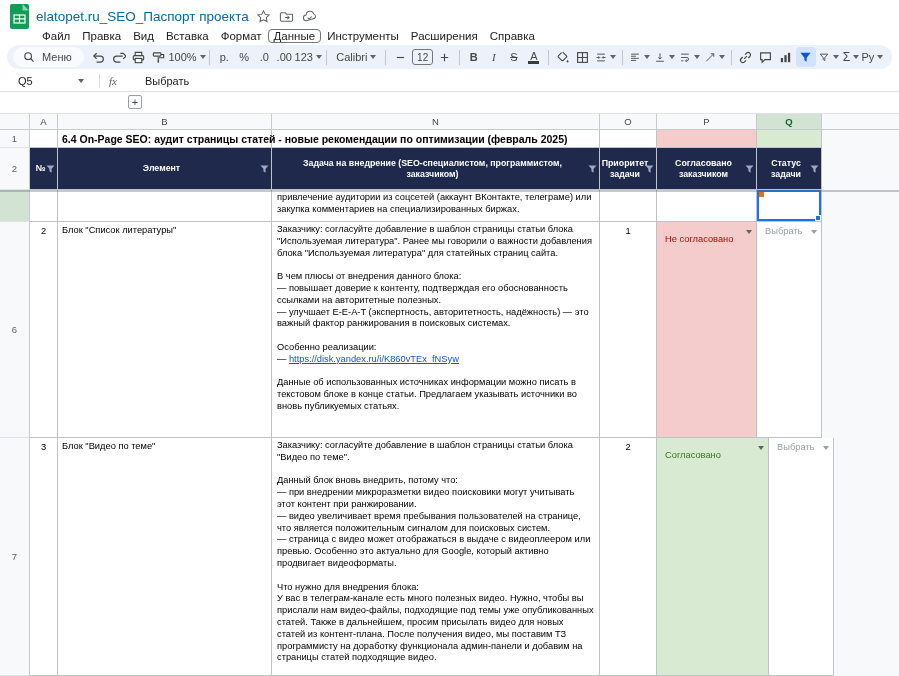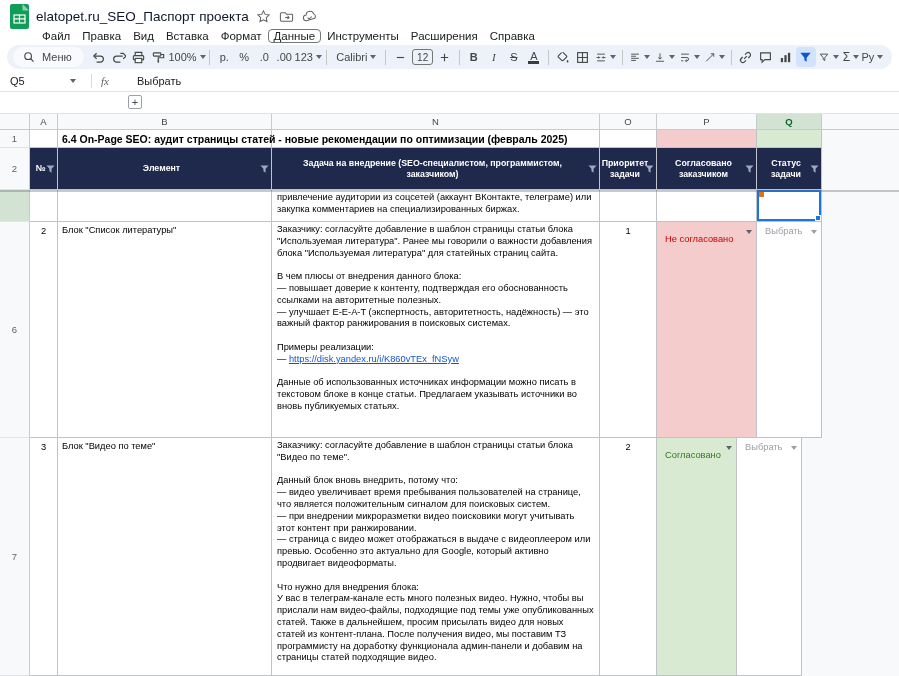--- a/index.html
+++ b/index.html
@@ -1,21 +1,21 @@
 <!DOCTYPE html>
 <html lang="ru"><head>
 <meta charset="utf-8">
 <style>
   *{box-sizing:border-box;margin:0;padding:0}
   html,body{width:899px;height:676px;overflow:hidden;background:#fff;color:#202124;
     font-family:"Liberation Sans",sans-serif;}
   svg{display:block}
   
   .titlebar{height:28px;display:flex;align-items:center;padding:4px 0 0 10px;gap:7px}
-  .doc-title{font-size:13.5px;color:#0f172a}
+  .doc-title{font-size:13.5px;color:#0369a1}
   .tb-ic{width:16px;height:16px;display:flex;align-items:center;justify-content:center;cursor:pointer}
   
   .menubar{height:16px;display:flex;align-items:center;padding-left:36px}
   .menu-item{font-size:11.5px;color:#202124;padding:1px 6px;border-radius:4px;cursor:pointer;white-space:nowrap}
   .menu-item.focused{border:1px solid #747775;padding:0 5px}
   
   .toolbarwrap{height:26px;padding:1px 7px}
   .toolbar{height:24px;background:#edf2fa;border-radius:12px;display:flex;align-items:center;
     padding:0 8px 0 6px;font-size:10.5px;color:#444746}
   .tsearch{display:flex;align-items:center;gap:5px;background:#f8fafe;border-radius:11px;height:20px;
@@ -33,21 +33,21 @@
   .caret{display:inline-block;width:0;height:0;border-left:3.5px solid transparent;
     border-right:3.5px solid transparent;border-top:4px solid #5f6368}
   .tbtn .caret{margin-left:3px}
   .fontsel{width:56px;justify-content:space-between;padding:0 5px}
   .sizebox{border:1px solid #747775;border-radius:3px;width:23px;height:16px;display:flex;
     align-items:center;justify-content:center;font-size:10px;margin:0 2px;cursor:text}
   .sigma{font-size:12px}
   .pushright{margin-left:auto}
   
   .formulabar{height:22px;display:flex;align-items:center;border-bottom:1px solid #e1e3e6;
-    padding-left:10px;font-size:11px}
+    padding-left:18px;font-size:11px}
   .namebox{width:72px;display:flex;align-items:center;justify-content:space-between;cursor:pointer;
     color:#202124;padding-right:6px}
   .fdiv{width:1px;height:14px;background:#dadce0;margin:0 9px}
   .fx{font-family:"Liberation Serif",serif;font-style:italic;color:#5f6368;margin-right:28px}
   .fval{color:#202124}
   
   .groupstrip{height:22px;background:#fff;border-bottom:1px solid #e1e3e6;position:relative}
   .groupbtn{position:absolute;left:128px;top:3px;width:14px;height:14px;border:1px solid #9aa0a6;
     border-radius:2px;background:#fff;color:#444746;font-size:11px;line-height:12px;text-align:center;cursor:pointer}
   
@@ -426,44 +426,44 @@
         <div class="gutter">6</div>
         <div class="cell numcell" style="width: 28px;">2</div>
         <div class="cell elcell" style="width: 214px;">Блок "Список литературы"</div>
         <div class="cell ncell" style="width: 328px;">
           <div class="para"><span class="b ">Заказчику:</span><span> согласуйте добавление в шаблон страницы статьи блока "Используемая литература". Ранее мы говорили о важности добавления блока "Используемая литература" для статейных страниц сайта.</span></div>
           <div class="para">&nbsp;</div>
           <div class="para"><span class="b ">В чем плюсы от внедрения данного блока:</span></div>
           <div class="para"><span>— повышает доверие к контенту, подтверждая его обоснованность ссылками на авторитетные полезных.</span></div>
           <div class="para"><span>— улучшает E-E-A-T (экспертность, авторитетность, надёжность) — это важный фактор ранжирования в поисковых системах.</span></div>
           <div class="para">&nbsp;</div>
-          <div class="para"><span class="b ">Примеры реализации:</span></div>
+          <div class="para"><span class="b ">Особенно реализации:</span></div>
           <div class="para"><span>— </span><a class="lnk">https://disk.yandex.ru/i/K860vTEx_fNSyw</a></div>
           <div class="para">&nbsp;</div>
           <div class="para"><span>Данные об использованных источниках информации можно писать в текстовом блоке в конце статьи. Предлагаем указывать источники во вновь публикуемых статьях.</span></div>
         </div>
         <div class="cell pricell" style="width: 57px;">1</div>
         <div class="cell appcell rejected" style="width: 100px;"><span class="applabel">Не согласовано</span><span class="caret"></span></div>
         <div class="cell statcell" style="width: 65px;"><span class="statlabel">Выбрать</span><span class="caret"></span></div>
         <div class="rowfill"></div>
       </div>
       <div class="sheetrow" style="height: 238px;">
         <div class="gutter">7</div>
         <div class="cell numcell" style="width: 28px;">3</div>
         <div class="cell elcell" style="width: 214px;">Блок "Видео по теме"</div>
         <div class="cell ncell" style="width: 328px;">
           <div class="para"><span class="b ">Заказчику:</span><span> согласуйте добавление в шаблон страницы статьи блока "Видео по теме".</span></div>
           <div class="para">&nbsp;</div>
           <div class="para"><span class="b ">Данный блок вновь внедрить, потому что:</span></div>
+          <div class="para"><span>— при внедрении микроразметки видео поисковики могут учитывать этот контент при ранжировании.</span></div>
           <div class="para"><span>— видео увеличивает время пребывания пользователей на странице, что является положительным сигналом для поисковых систем.</span></div>
-          <div class="para"><span>— при внедрении микроразметки видео поисковики могут учитывать этот контент при ранжировании.</span></div>
           <div class="para"><span>— страница с видео может отображаться в выдаче с видеоплеером или превью. Особенно это актуально для Google, который активно продвигает видеоформаты.</span></div>
           <div class="para">&nbsp;</div>
           <div class="para"><span class="b ">Что нужно для внедрения блока:</span></div>
           <div class="para"><span>У вас в телеграм-канале есть много полезных видео. Нужно, чтобы вы прислали нам видео-файлы, подходящие под темы уже опубликованных статей. Также в дальнейшем, просим присылать видео для новых статей из контент-плана. После получения видео, мы поставим ТЗ программисту на доработку функционала админ-панели и добавим на страницы статей подходящие видео.</span></div>
         </div>
         <div class="cell pricell" style="width: 57px;">2</div>
-        <div class="cell appcell approved" style="width: 80px;"><span class="applabel">Согласовано</span><span class="caret"></span></div>
+        <div class="cell appcell approved" style="width: 112px;"><span class="applabel">Согласовано</span><span class="caret"></span></div>
         <div class="cell statcell" style="width: 65px;"><span class="statlabel">Выбрать</span><span class="caret"></span></div>
         <div class="rowfill"></div>
       </div>
     </div>
 </div>
 
 </body></html>

